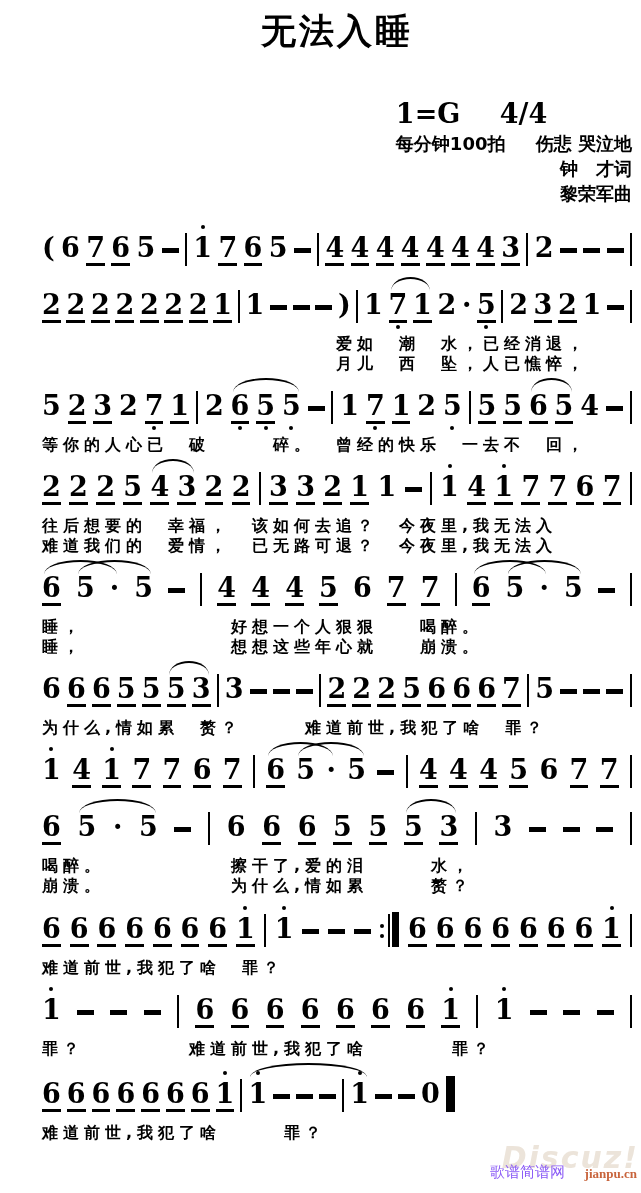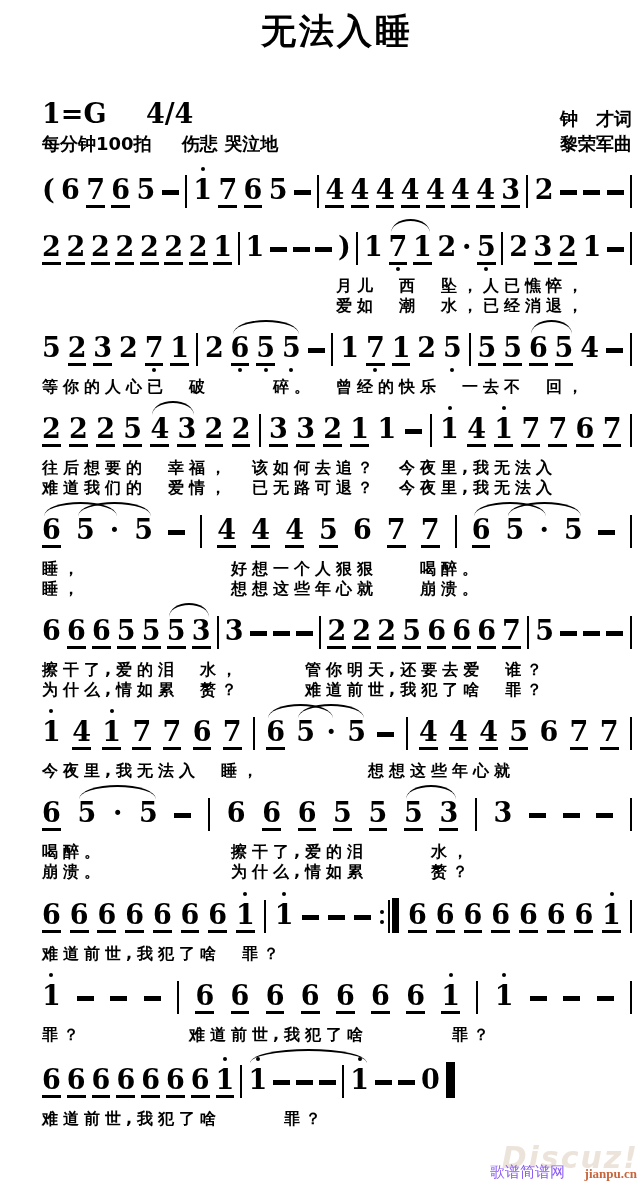--- a/index.html
+++ b/index.html
@@ -3,21 +3,21 @@
 <meta charset="utf-8">
 <style>
   html,body{margin:0;padding:0;background:#fff;}
   body{width:641px;height:1193px;overflow:hidden;position:relative;
        font-family:"DejaVu Sans",sans-serif;color:#000;}
   .page{position:relative;width:641px;height:1193px;box-sizing:border-box;
         padding:6px 9px 0 42px;}
   .title{margin:2px 0 0;text-align:center;font-size:35px;font-weight:bold;
          letter-spacing:3px;}
   .header{display:flex;justify-content:space-between;align-items:flex-end;
-          margin-top:44px;margin-bottom:6px;}
+          margin-top:44px;margin-bottom:14px;flex-direction:column;}
   .keyline{font-family:"DejaVu Serif",serif;font-weight:bold;font-size:27px;line-height:30px;}
   .keyline .time{margin-left:30px;}
   .tempoline{font-weight:bold;font-size:18px;margin-top:3px;}
   .tempoline .expr{margin-left:24px;}
   .hright{font-weight:bold;font-size:18px;line-height:25px;text-align:center;}
 
   .staff{margin-bottom:4px;}
   .notes{position:relative;display:flex;align-items:flex-end;justify-content:space-between;
          padding-top:13px;margin-bottom:11px;width:100%;box-sizing:border-box;}
   .note,.aug,.paren{position:relative;font-family:"DejaVu Serif",serif;font-weight:bold;
@@ -125,22 +125,22 @@
           <span class="note u">5<i class="db"></i></span>
           <span class="bar"></span>
           <span class="note">2</span>
           <span class="note u">3</span>
           <span class="note u">2</span>
           <span class="note">1</span>
           <span class="dash"></span>
           <span class="bar"></span>
           <i class="slur" style="left: 349px; width: 39px;"></i>
         </div>
+        <div class="lyr">　　　　　　　　　　　　　　爱如　潮　水，已经消退，</div>
         <div class="lyr">　　　　　　　　　　　　　　月儿　西　坠，人已憔悴，</div>
-        <div class="lyr">　　　　　　　　　　　　　　爱如　潮　水，已经消退，</div>
       </div>
       <div class="staff">
         <div class="notes">
           <span class="note">5</span>
           <span class="note u">2</span>
           <span class="note u">3</span>
           <span class="note">2</span>
           <span class="note u">7<i class="db"></i></span>
           <span class="note u">1</span>
           <span class="bar"></span>
@@ -253,21 +253,20 @@
           <span class="note u">6</span>
           <span class="note u">7</span>
           <span class="bar"></span>
           <span class="note">5</span>
           <span class="dash"></span>
           <span class="dash"></span>
           <span class="dash"></span>
           <span class="bar"></span>
           <i class="slur" style="left: 127px; width: 40px;"></i>
         </div>
-        <div class="lyr">擦干了,爱的泪　水，　　　管你明天,还要去爱　谁？</div>
         <div class="lyr">为什么,情如累　赘？　　　难道前世,我犯了啥　罪？</div>
       </div>
       <div class="staff">
         <div class="notes">
           <span class="note">1<i class="da"></i></span>
           <span class="note u">4</span>
           <span class="note u">1<i class="da"></i></span>
           <span class="note u">7</span>
           <span class="note u">7</span>
           <span class="note u">6</span>
@@ -283,21 +282,20 @@
           <span class="note u">4</span>
           <span class="note u">4</span>
           <span class="note u">5</span>
           <span class="note">6</span>
           <span class="note u">7</span>
           <span class="note u">7</span>
           <span class="bar"></span>
           <i class="slur" style="left: 226px; width: 65px;"></i>
           <i class="slur" style="left: 256px; width: 66px;"></i>
         </div>
-        <div class="lyr">今夜里,我无法入　睡，　　　　　想想这些年心就</div>
       </div>
       <div class="staff">
         <div class="notes">
           <span class="note u">6</span>
           <span class="note">5</span>
           <span class="aug">·</span>
           <span class="note">5</span>
           <span class="dash"></span>
           <span class="bar"></span>
           <span class="note">6</span>

